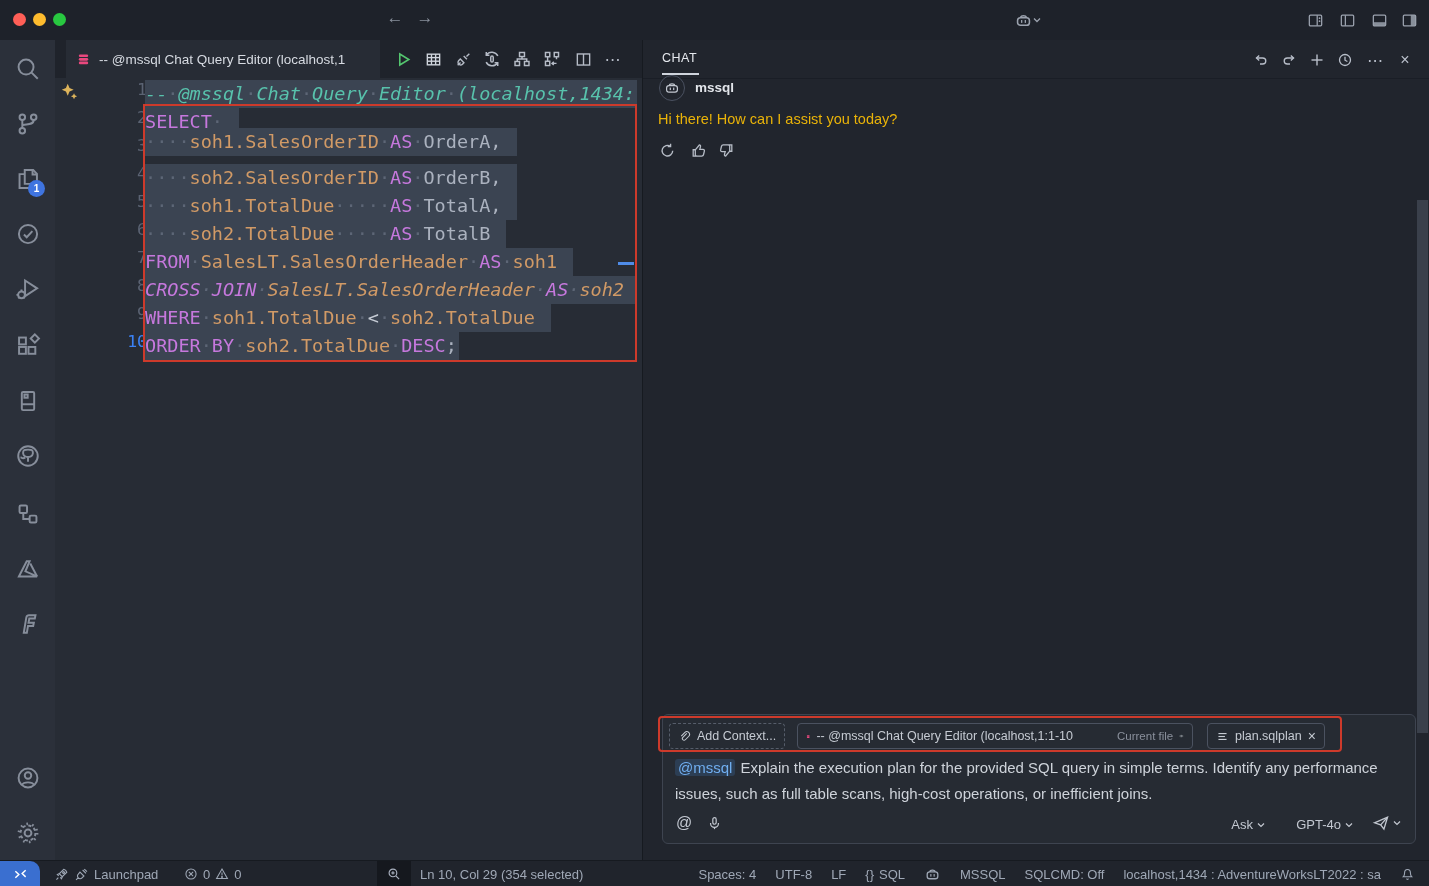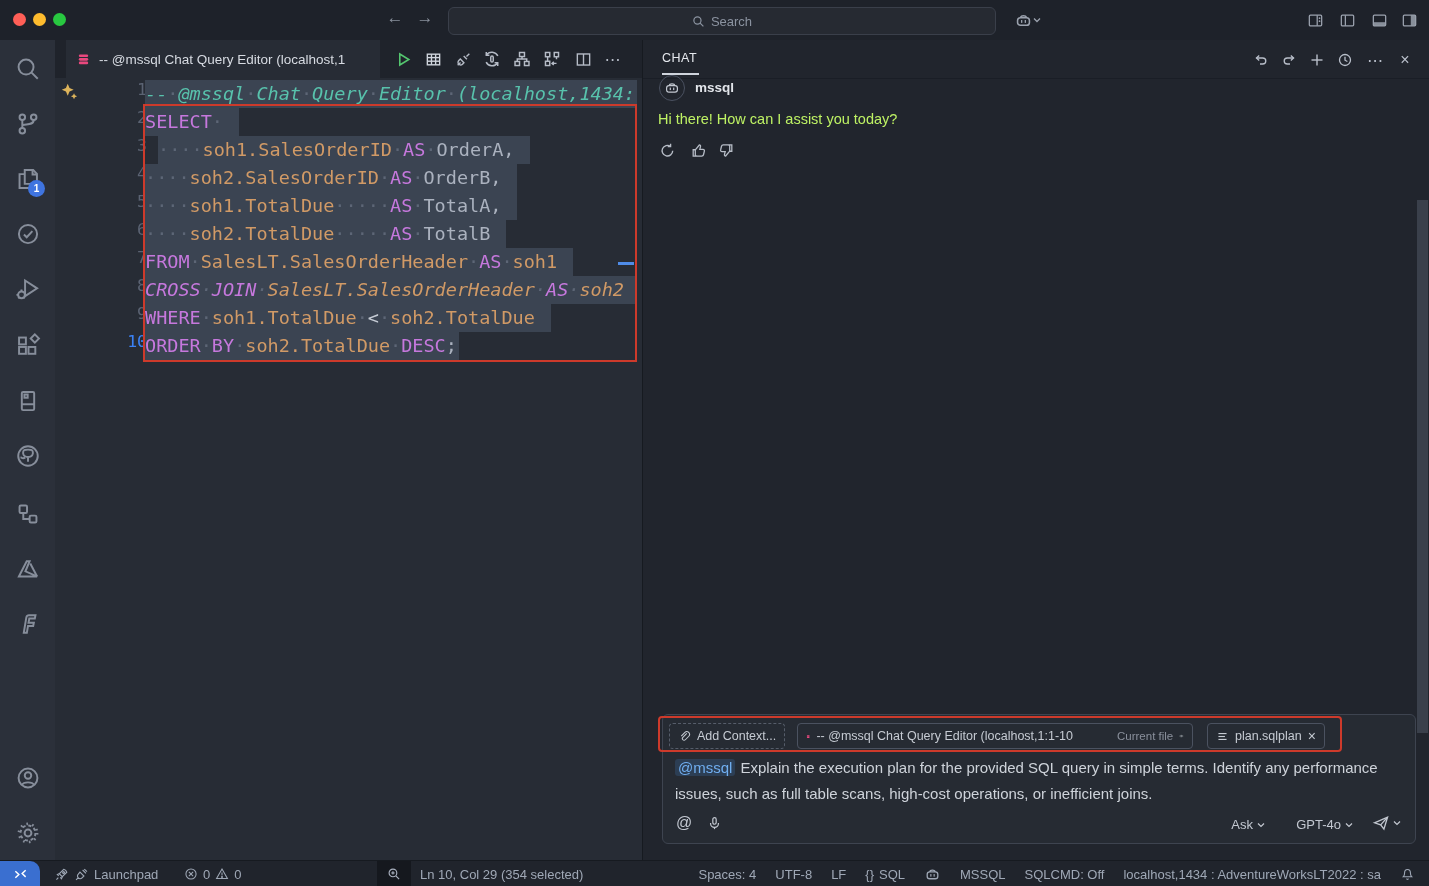--- a/index.html
+++ b/index.html
@@ -42,21 +42,21 @@
   .cursor-dash{position:absolute;left:563px;top:184px;width:16px;height:3px;background:#4f8ce8;}
   
   .chat{position:absolute;left:642px;top:40px;width:787px;height:820px;background:#21252d;border-left:1px solid #161a20;box-sizing:border-box;}
   .chat-header{position:absolute;left:0;top:0;width:100%;height:38px;border-bottom:1px solid #1a1e26;}
   .chat-title{position:absolute;left:19px;top:11px;font-size:12.5px;letter-spacing:.5px;color:#e6e9ee;}
   .chat-underline{position:absolute;left:19px;top:33px;width:37px;height:2px;background:#cfd4dc;}
   .ch-btn{position:absolute;top:10px;width:20px;height:20px;display:flex;align-items:center;justify-content:center;color:#b9bfca;font-size:15px;}
   .avatar{position:absolute;left:16px;top:35px;width:26px;height:26px;border:1px solid #4a5160;border-radius:50%;
           display:flex;align-items:center;justify-content:center;color:#c3c8d1;box-sizing:border-box;}
   .msg-author{position:absolute;left:52px;top:40px;font-size:13.5px;font-weight:bold;color:#e2e5ea;}
-  .msg-text{position:absolute;left:15px;top:71px;font-size:14.5px;color:#bef264;}
+  .msg-text{position:absolute;left:15px;top:71px;font-size:14.5px;color:#eab308;}
   .fb-btn{position:absolute;top:100px;width:20px;height:20px;display:flex;align-items:center;justify-content:center;color:#b6bcc6;}
   .scroll-thumb{position:absolute;left:774px;top:160px;width:11px;height:533px;background:#3a404b;}
   
   .input-box{position:absolute;left:19px;top:674px;width:754px;height:130px;background:#262b33;border:1px solid #3e4450;border-radius:6px;box-sizing:border-box;}
   .chip{position:absolute;top:8px;height:26px;border-radius:4px;display:flex;align-items:center;box-sizing:border-box;
         font-size:12.5px;color:#c6cbd3;gap:6px;padding:0 8px;white-space:nowrap;}
   .chip.solid{border:1px solid #4b5260;}
   .chip.dashed{border:1px dashed #565d6a;}
   .chip .dim{color:#8a909c;padding-left:38px;}
   .itext{position:absolute;left:12px;top:40px;width:724px;font-size:15px;line-height:26px;color:#ced3da;}
@@ -79,29 +79,20 @@
 <div id="app">
 
   <div class="titlebar">
     <div class="light" style="left:13px;background:#ff5f57;"></div>
     <div class="light" style="left:33px;background:#febc2e;"></div>
     <div class="light" style="left:53px;background:#28c840;"></div>
 
     <div class="navarrow" style="left:384px;">←</div>
     <div class="navarrow" style="left:414px;">→</div>
 
-    <div class="searchbox">
-      <span>
-        <svg width="13" height="13" viewBox="0 0 16 16" fill="none" stroke="currentColor" stroke-width="1.5">
-            <circle cx="6.7" cy="6.7" r="4.4"></circle>
-            <line x1="10" y1="10" x2="14" y2="14"></line>
-          </svg>
-      </span>
-      <span>Search</span>
-    </div>
 
     <div class="tb-btn" style="left:1010px;width:34px;">
       <svg width="19" height="19" viewBox="0 0 16 16" fill="none" stroke="currentColor" stroke-width="1.3">
         <rect x="3" y="5.6" width="10" height="6.4" rx="2.4"></rect>
           <rect x="5.9" y="7.6" width="1.1" height="2.4" fill="currentColor" stroke="none"></rect>
           <rect x="9" y="7.6" width="1.1" height="2.4" fill="currentColor" stroke="none"></rect>
           <path d="M5.6 5.6 C5.6 3.4 10.4 3.4 10.4 5.6"></path>
       </svg>
       <svg width="8" height="6" viewBox="0 0 8 6" fill="none" stroke="currentColor" stroke-width="1.3">
           <polyline points="1,1.5 4,4.5 7,1.5"></polyline>
@@ -311,21 +302,21 @@
         <div class="ln" style="top: 114px;">5</div>
         <div class="ln" style="top: 142px;">6</div>
         <div class="ln" style="top: 170px;">7</div>
         <div class="ln" style="top: 198px;">8</div>
         <div class="ln" style="top: 226px;">9</div>
         <div class="ln act" style="top: 254px;">10</div>
       </div>
     <div id="code">
         <div class="cl" style="top: 2px;"><div class="sel" style="width: 492px;"></div><span class="tk-cm">--</span><span class="tk-ws">·</span><span class="tk-cm">@mssql</span><span class="tk-ws">·</span><span class="tk-cm">Chat</span><span class="tk-ws">·</span><span class="tk-cm">Query</span><span class="tk-ws">·</span><span class="tk-cm">Editor</span><span class="tk-ws">·</span><span class="tk-cm">(localhost,1434:</span></div>
         <div class="cl" style="top: 30px;"><div class="sel" style="width: 93.98px;"></div><span class="tk-kw">SELECT</span><span class="tk-ws">·</span></div>
-        <div class="cl" style="top: 58px; margin-left: 13px;"><div class="sel" style="width: 372.48px;"></div><span class="tk-ws">····</span><span class="tk-id">soh1.SalesOrderID</span><span class="tk-ws">·</span><span class="tk-kw">AS</span><span class="tk-ws">·</span><span class="tk-tx">OrderA,</span></div>
+        <div class="cl" style="top: 50px;"><div class="sel" style="width: 372.48px;"></div><span class="tk-ws">····</span><span class="tk-id">soh1.SalesOrderID</span><span class="tk-ws">·</span><span class="tk-kw">AS</span><span class="tk-ws">·</span><span class="tk-tx">OrderA,</span></div>
         <div class="cl" style="top: 86px;"><div class="sel" style="width: 372.48px;"></div><span class="tk-ws">····</span><span class="tk-id">soh2.SalesOrderID</span><span class="tk-ws">·</span><span class="tk-kw">AS</span><span class="tk-ws">·</span><span class="tk-tx">OrderB,</span></div>
         <div class="cl" style="top: 114px;"><div class="sel" style="width: 372.48px;"></div><span class="tk-ws">····</span><span class="tk-id">soh1.TotalDue</span><span class="tk-ws">·····</span><span class="tk-kw">AS</span><span class="tk-ws">·</span><span class="tk-tx">TotalA,</span></div>
         <div class="cl" style="top: 142px;"><div class="sel" style="width: 361.34px;"></div><span class="tk-ws">····</span><span class="tk-id">soh2.TotalDue</span><span class="tk-ws">·····</span><span class="tk-kw">AS</span><span class="tk-ws">·</span><span class="tk-tx">TotalB</span></div>
         <div class="cl" style="top: 170px;"><div class="sel" style="width: 428.18px;"></div><span class="tk-kw">FROM</span><span class="tk-ws">·</span><span class="tk-id">SalesLT.SalesOrderHeader</span><span class="tk-ws">·</span><span class="tk-kw">AS</span><span class="tk-ws">·</span><span class="tk-id">soh1</span></div>
         <div class="cl" style="top: 198px; font-style: italic;"><div class="sel" style="width: 492px;"></div><span class="tk-kw">CROSS</span><span class="tk-ws">·</span><span class="tk-kw">JOIN</span><span class="tk-ws">·</span><span class="tk-id">SalesLT.SalesOrderHeader</span><span class="tk-ws">·</span><span class="tk-kw">AS</span><span class="tk-ws">·</span><span class="tk-id">soh2</span></div>
         <div class="cl" style="top: 226px;"><div class="sel" style="width: 405.9px;"></div><span class="tk-kw">WHERE</span><span class="tk-ws">·</span><span class="tk-id">soh1.TotalDue</span><span class="tk-ws">·</span><span class="tk-op">&lt;</span><span class="tk-ws">·</span><span class="tk-id">soh2.TotalDue</span></div>
         <div class="cl" style="top: 254px;"><div class="sel" style="width: 313.92px;"></div><span class="tk-kw">ORDER</span><span class="tk-ws">·</span><span class="tk-kw">BY</span><span class="tk-ws">·</span><span class="tk-id">soh2.TotalDue</span><span class="tk-ws">·</span><span class="tk-kw">DESC</span><span class="tk-tx">;</span></div>
       </div>
     <div class="redbox" style="left:88px;top:26px;width:494px;height:258px;"></div>
     <div class="cursor-dash"></div>

